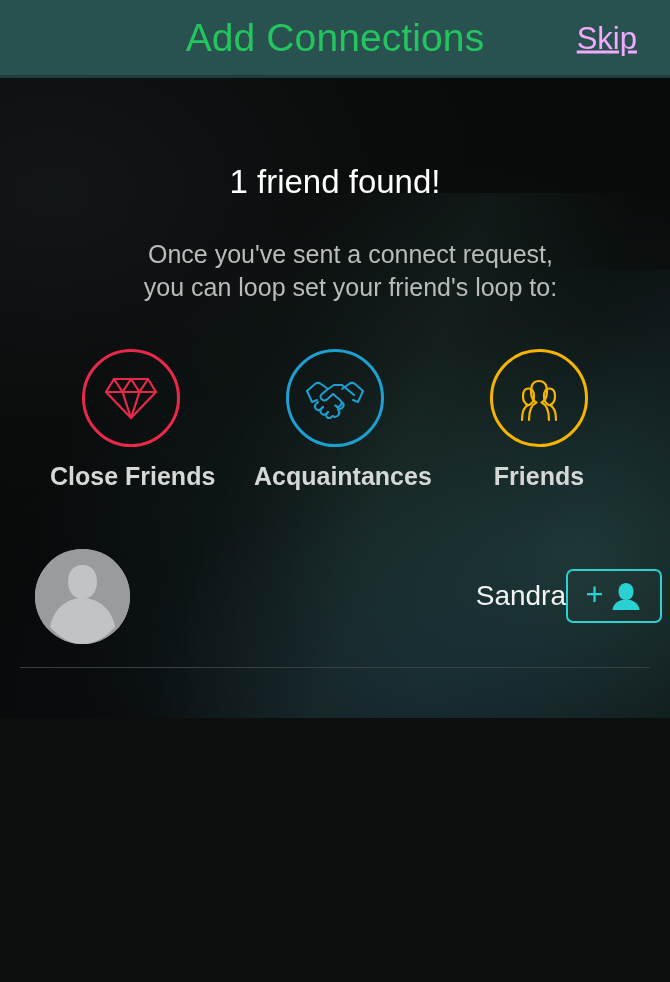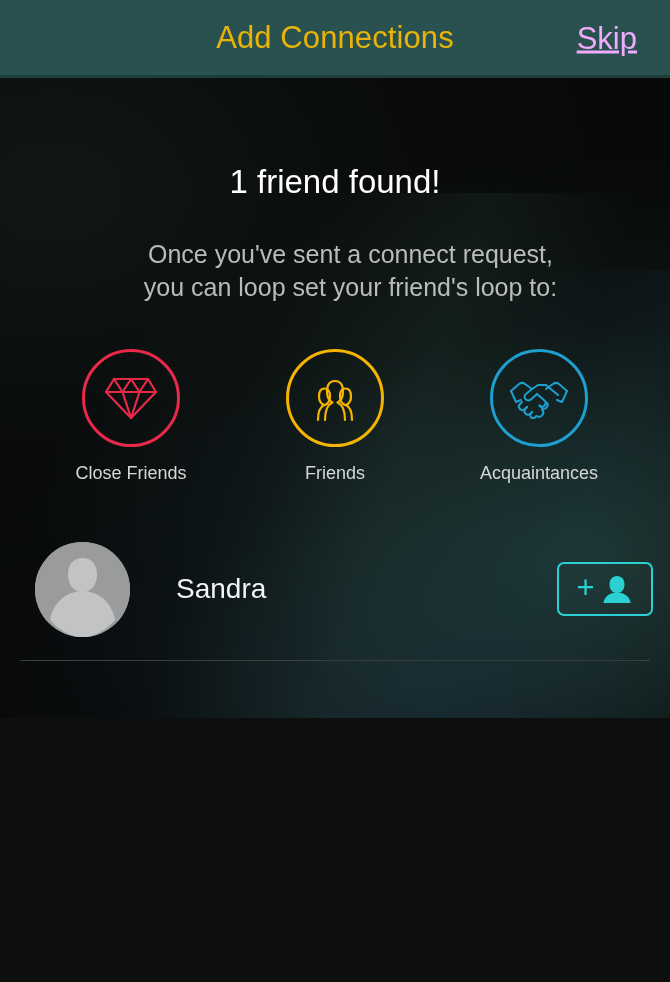--- a/index.html
+++ b/index.html
@@ -25,22 +25,22 @@
     position: relative;
     width: 100%;
     height: 78px;
     background: #29514f;
     display: flex;
     align-items: center;
     justify-content: center;
     border-bottom: 3px solid #1e3e3d;
   }
   .header-title {
-    color: #eab308;
-    font-size: 31px;
+    color: #22c55e;
+    font-size: 39px;
     font-weight: 400;
     letter-spacing: 0.1px;
     line-height: 1;
   }
   .skip-link {
     position: absolute;
     right: 33px;
     top: 50%;
     transform: translateY(-50%);
     color: #f0abfc;
@@ -127,34 +127,35 @@
     display: flex;
     align-items: center;
     justify-content: center;
   }
   .loop-circle.red    { border-color: #e8294a; }
   .loop-circle.amber  { border-color: #f5b400; }
   .loop-circle.blue   { border-color: #1d9fd0; }
 
   .loop-label {
     margin-top: 17px;
-    font-size: 18px;
+    font-size: 25px;
     color: #d5d8d7;
-    font-weight: 400;
+    font-weight: 700;
     white-space: nowrap;
     line-height: 1;
   }
 
   
   .friend-row {
     display: flex;
     align-items: center;
     height: 120px;
     margin-top: 47px;
-    padding: 0 17px 0 35px;
+    padding: 0 8px 0 35px;
+    text-align: right;
   }
   .avatar {
     width: 95px;
     height: 95px;
     border-radius: 50%;
     background: #9a9b9c;
     overflow: hidden;
     flex: 0 0 auto;
   }
   .friend-name {
@@ -220,33 +221,20 @@
               <g stroke="#e8294a" stroke-width="2.2" stroke-linejoin="round" stroke-linecap="round" fill="none">
                 <path d="M11 5 L45 5 L53 18 L28 44 L3 18 Z"></path>
                 <path d="M3 18 L53 18"></path>
                 <path d="M11 5 L19.5 18 L28 44"></path>
                 <path d="M45 5 L36.5 18 L28 44"></path>
                 <path d="M19.5 18 L28 5 L36.5 18"></path>
               </g>
             </svg>
           </div>
           <div class="loop-label">Close Friends</div>
-        </div>
-
-        <div class="loop">
-          <div class="loop-circle amber">
-            <svg width="60" height="48" viewBox="0 0 60 48" fill="none">
-              <g stroke="#f5b400" stroke-width="2.2" stroke-linejoin="round" stroke-linecap="round" fill="none">
-                <path d="M13 46 C13 37 15 33 19 31 C15.5 29.5 14 26.5 14 22.5 C14 17.5 16 14.5 19.5 14.5 C23 14.5 25 17.5 25 22.5 C25 26.5 23.5 29.5 20 31"></path>
-                <path d="M47 46 C47 37 45 33 41 31 C44.5 29.5 46 26.5 46 22.5 C46 17.5 44 14.5 40.5 14.5 C37 14.5 35 17.5 35 22.5 C35 26.5 36.5 29.5 40 31"></path>
-                <path d="M20 46 C20 35 23 30.5 27.5 28.5 C23.5 26.5 22 23 22 17.5 C22 11 24.5 7 30 7 C35.5 7 38 11 38 17.5 C38 23 36.5 26.5 32.5 28.5 C37 30.5 40 35 40 46"></path>
-              </g>
-            </svg>
-          </div>
-          <div class="loop-label">Friends</div>
         </div>
 
         <div class="loop">
           <div class="loop-circle blue">
             <svg width="62" height="46" viewBox="0 0 62 46" fill="none">
               <g stroke="#1d9fd0" stroke-width="2" stroke-linejoin="round" stroke-linecap="round" fill="none">
                 <path d="M3 16 L11 9 C13 7.5 15 7.5 17 9 L24 14 L30 10 L38 10 L50 20"></path>
                 <path d="M59 16 L51 9 C49 7.5 47 7.5 45 9 L38 14"></path>
                 <path d="M3 16 L8 27 L13 25"></path>
                 <path d="M59 16 L54 27 L49 25"></path>
@@ -256,20 +244,33 @@
                 <path d="M19 32 L17.5 33.5 C16 35 16 37 17.5 38.5 C19 40 21 40 22.5 38.5 L24 37"></path>
                 <path d="M24 37 L23 38 C21.8 39.2 21.8 41 23 42.2 C24.2 43.4 26 43.4 27.2 42.2 L28.5 41"></path>
                 <path d="M31.5 30.5 L33.5 32.5 C35 34 37 34 38.5 32.5 C40 31 40 29 38.5 27.5"></path>
                 <path d="M28.5 41 C30.5 42.5 33 42 34.5 40 C36 38 35.5 36 34 34.5"></path>
               </g>
             </svg>
           </div>
           <div class="loop-label">Acquaintances</div>
         </div>
 
+        <div class="loop">
+          <div class="loop-circle amber">
+            <svg width="60" height="48" viewBox="0 0 60 48" fill="none">
+              <g stroke="#f5b400" stroke-width="2.2" stroke-linejoin="round" stroke-linecap="round" fill="none">
+                <path d="M13 46 C13 37 15 33 19 31 C15.5 29.5 14 26.5 14 22.5 C14 17.5 16 14.5 19.5 14.5 C23 14.5 25 17.5 25 22.5 C25 26.5 23.5 29.5 20 31"></path>
+                <path d="M47 46 C47 37 45 33 41 31 C44.5 29.5 46 26.5 46 22.5 C46 17.5 44 14.5 40.5 14.5 C37 14.5 35 17.5 35 22.5 C35 26.5 36.5 29.5 40 31"></path>
+                <path d="M20 46 C20 35 23 30.5 27.5 28.5 C23.5 26.5 22 23 22 17.5 C22 11 24.5 7 30 7 C35.5 7 38 11 38 17.5 C38 23 36.5 26.5 32.5 28.5 C37 30.5 40 35 40 46"></path>
+              </g>
+            </svg>
+          </div>
+          <div class="loop-label">Friends</div>
+        </div>
+
       </div>
 
       <div>
         <div class="friend-row">
 
           <div class="avatar">
             <svg width="95" height="95" viewBox="0 0 95 95">
               <rect width="95" height="95" fill="#9a9b9c"></rect>
               <g fill="#c2c3c4">
                 <path d="M47.5 16 C57 16 62 23 62 32.5 C62 42 57 50 47.5 50 C38 50 33 42 33 32.5 C33 23 38 16 47.5 16 Z"></path>

